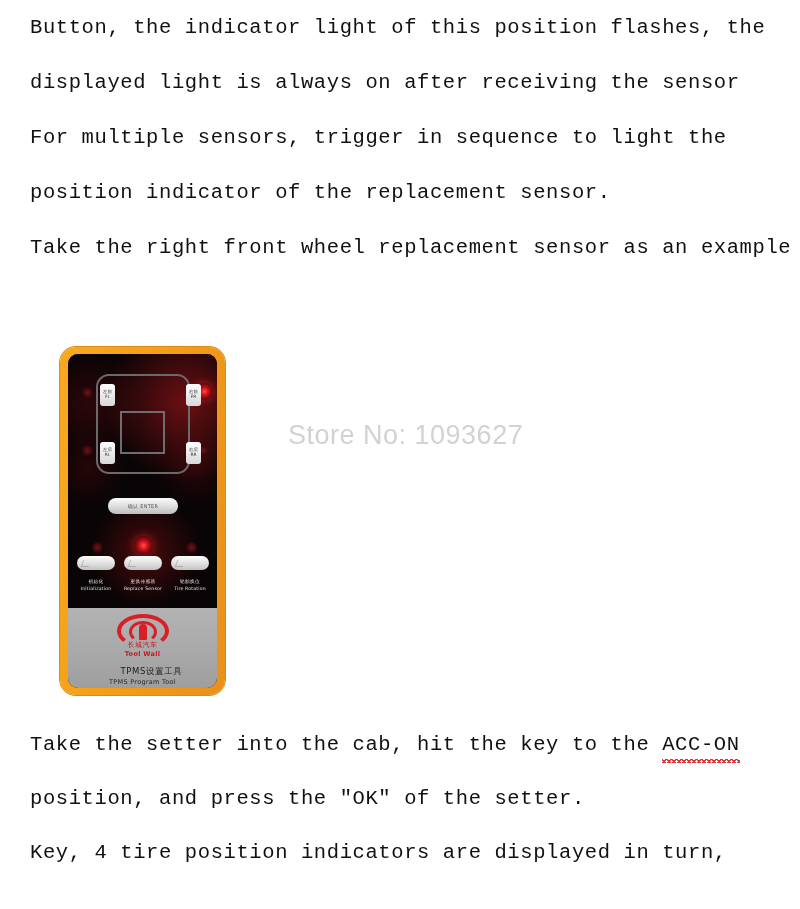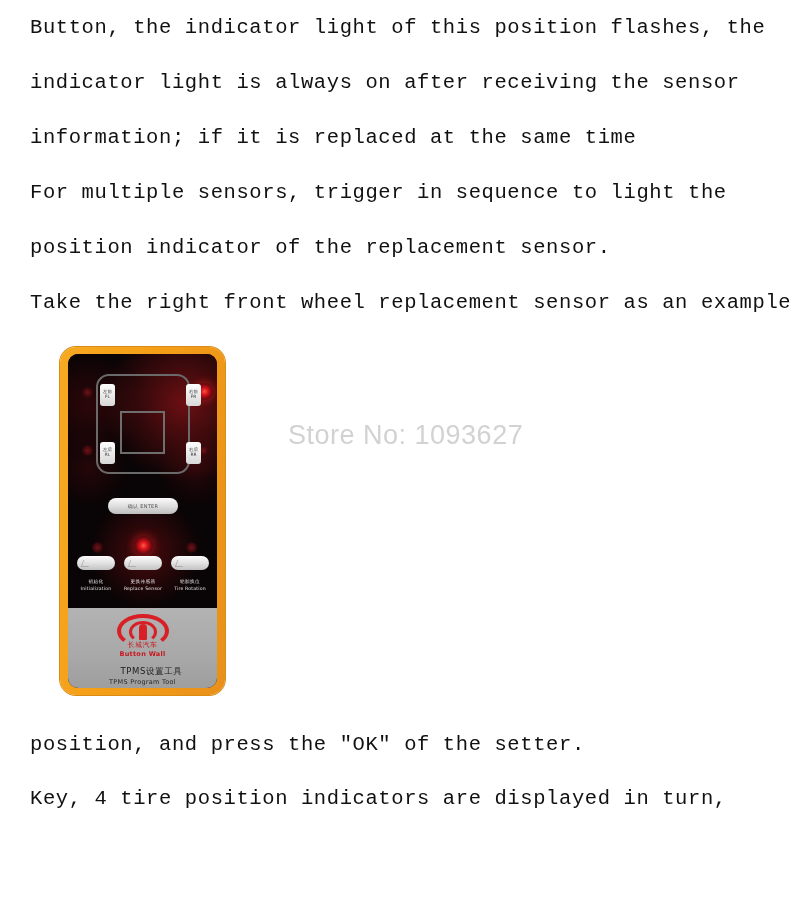--- a/index.html
+++ b/index.html
@@ -302,22 +302,21 @@
     color: #2a2a2a;
     letter-spacing: .3px;
     line-height: 10px;
   }
 </style>
 </head>
 <body>
 
 <div class="text-block" id="top-text">
   <div class="text-line">Button, the indicator light of this position flashes, the</div>
-  <div class="text-line">indicator light is always on after receiving the sensor</div>
-  <div class="text-line">information; if it is replaced at the same time</div>
+  <div class="text-line">displayed light is always on after receiving the sensor</div>
   <div class="text-line">For multiple sensors, trigger in sequence to light the</div>
   <div class="text-line">position indicator of the replacement sensor.</div>
   <div class="text-line">Take the right front wheel replacement sensor as an example</div>
 </div>
 
 <div id="watermark">Store No: 1093627</div>
 
 <div id="device">
   <div id="device-inner">
 
@@ -374,24 +373,25 @@
       </div>
     </div>
 
     <div class="brand-panel">
       <div class="gw-logo">
         <span class="arc-o"></span>
         <span class="arc-i"></span>
         <span class="pillar"></span>
       </div>
       <div class="brand-cn">长城汽车</div>
-      <div class="brand-en">Button Wall</div>
+      <div class="brand-en">Tool Wall</div>
       <div class="tool-cn">TPMS设置工具</div>
       <div class="tool-en">TPMS Program Tool</div>
     </div>
 
   </div>
 </div>
 
 <div class="text-block" id="bottom-text">
+  <div class="text-line"><span>Take the setter into the cab, hit the key to the </span><span class="spell-error">ACC-ON</span></div>
   <div class="text-line">position, and press the ″OK″ of the setter.</div>
   <div class="text-line">Key, 4 tire position indicators are displayed in turn,</div>
 </div>
 
 </body></html>

